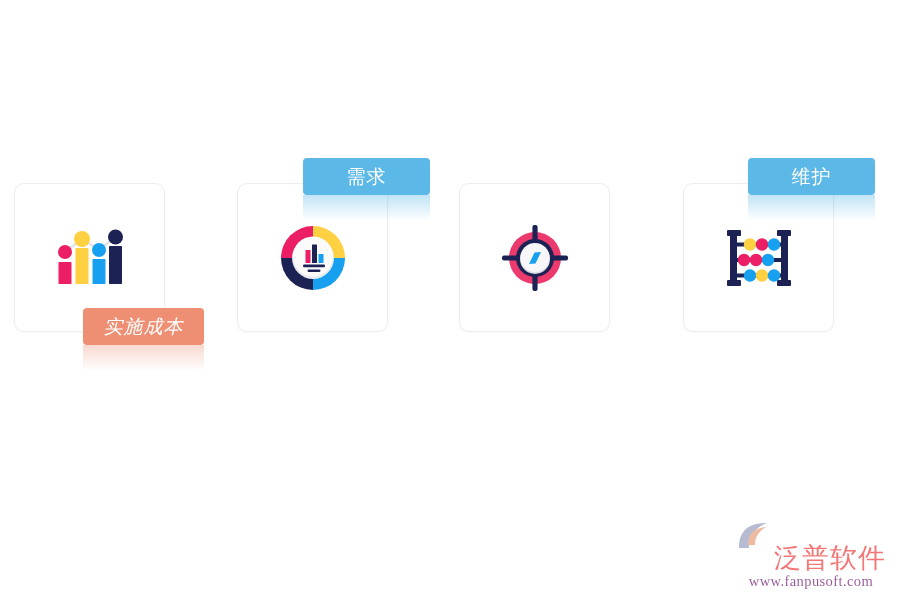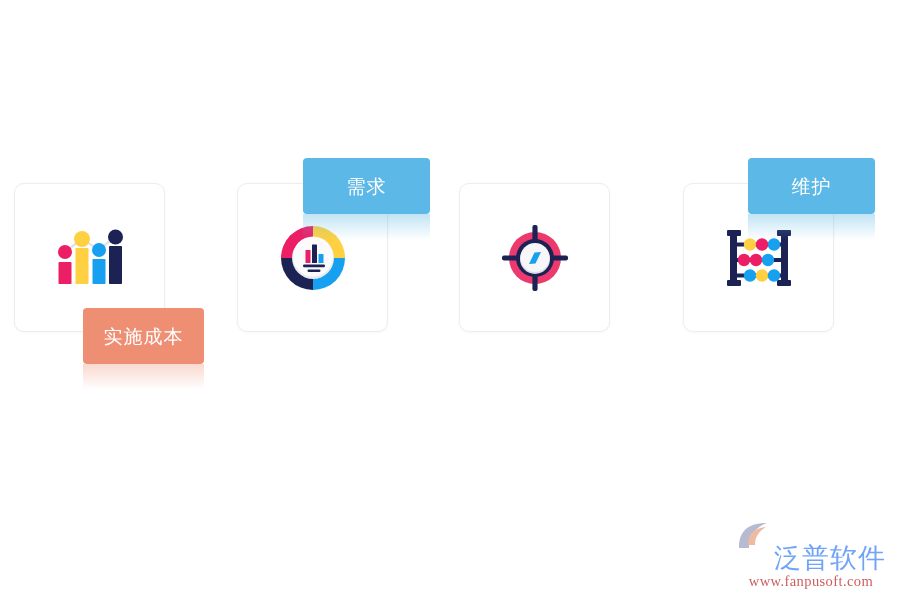--- a/index.html
+++ b/index.html
@@ -49,25 +49,25 @@
     position: absolute;
     box-sizing: border-box;
     border-radius: 4px;
     display: flex;
     align-items: center;
     justify-content: center;
     color: #ffffff;
     font-size: 19px;
     letter-spacing: 1px;
     line-height: 1;
-    height: 56px;
+    height: 37px;
     z-index: 5;
   }
   .tag.blue   { background: #5cb8e6; }
-  .tag.salmon { background: #ee8e73; }
+  .tag.salmon { background: #ee8e73; font-style: italic; }
 
   
   .tag::after {
     content: "";
     position: absolute;
     left: 0;
     top: 100%;
     width: 100%;
     height: 26px;
     border-radius: 0 0 4px 4px;
@@ -92,29 +92,29 @@
     user-select: none;
   }
   #watermark .wm-top {
     display: flex;
     align-items: center;
     justify-content: flex-end;
     gap: 4px;
   }
   #watermark .wm-name {
     font-size: 27px;
-    color: #3b82f6;
+    color: #ef4444;
     font-family: "DejaVu Sans", sans-serif;
     letter-spacing: 1px;
     line-height: 1;
     margin-top: 43px;
   }
   #watermark .wm-url {
     font-size: 14.5px;
-    color: #b91c1c;
+    color: #701a75;
     font-family: "Liberation Serif", serif;
     letter-spacing: 0.4px;
     margin-top: 3px;
     line-height: 1;
   }
 </style>
 </head>
 <body>
 
 <div id="stage">

